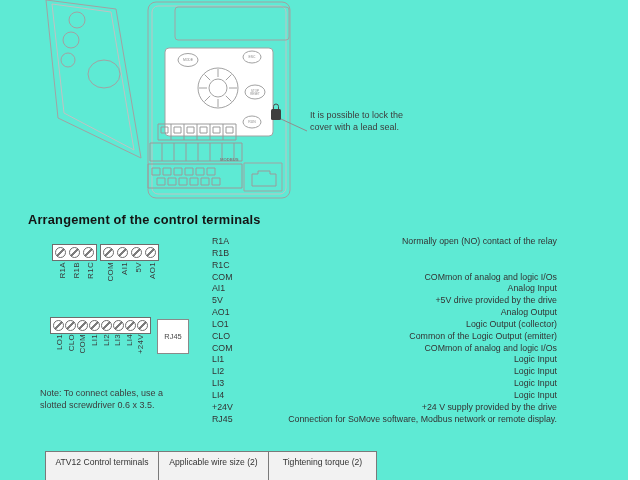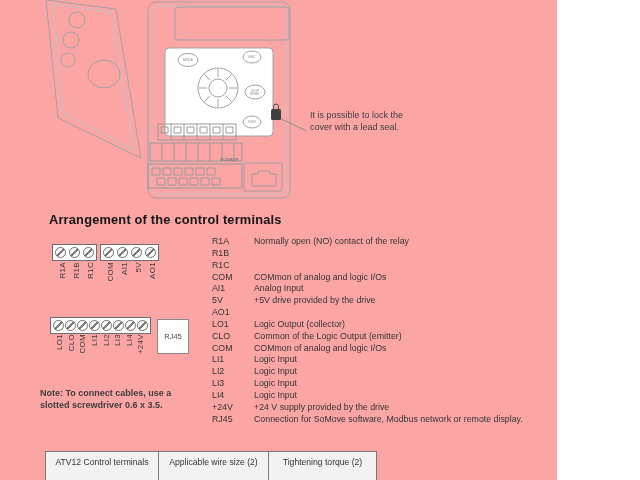--- a/index.html
+++ b/index.html
@@ -1,47 +1,47 @@
 <!DOCTYPE html>
 <html><head>
 <meta charset="utf-8">
 <style>
   html,body{margin:0;padding:0;}
   body{font-family:"Liberation Sans", sans-serif; background:#ffffff;}
-  .page{position:relative;width:557px;height:480px;background:#fca5a5;overflow:hidden;}
+  .page{position:relative;width:628px;height:480px;background:#5eead4;overflow:hidden;}
 
   
   .illu{position:absolute;left:30px;top:0;}
 
   
   .annotation{position:absolute;left:310px;top:110px;width:130px;font-size:9px;line-height:11.5px;color:#3d3d3d;}
 
   
-  .heading{position:absolute;left:49px;top:212px;font-size:12.8px;font-weight:bold;color:#141414;letter-spacing:0.2px;}
+  .heading{position:absolute;left:28px;top:212px;font-size:12.8px;font-weight:bold;color:#141414;letter-spacing:0.2px;}
 
   
   .strip{position:absolute;display:flex;gap:3px;padding:2px;border:1px solid #6d6d6d;background:#fff;}
   .strip.tight{gap:1px;}
   .screw{width:9px;height:9px;border:1px solid #6d6d6d;border-radius:50%;
          background:linear-gradient(135deg, transparent 43%, #7c7c7c 43%, #7c7c7c 57%, transparent 57%);}
   .vlabels{position:absolute;display:flex;padding-left:2px;}
   .vslot{width:14px;height:32px;display:flex;align-items:flex-start;justify-content:center;}
   .vslot.narrow{width:11.6px;}
   .vlabel{writing-mode:vertical-rl;transform:rotate(180deg);font-size:8px;color:#3a3a3a;white-space:nowrap;letter-spacing:0.3px;}
   .rj45box{position:absolute;left:157px;top:319px;width:30px;height:33px;border:1px solid #8a8a8a;background:#fff;
            display:flex;align-items:center;justify-content:center;font-size:7.5px;color:#4a4a4a;}
 
   
   .desc-list{position:absolute;left:212px;top:236px;width:345px;}
   .desc-row{display:flex;height:11.85px;font-size:8.8px;color:#333;}
   .desc-term{width:42px;flex:none;}
-  .desc-text{flex:1;white-space:nowrap;}
-
-  
-  .note{position:absolute;left:40px;top:388px;width:170px;font-size:9px;line-height:11.6px;color:#3d3d3d;font-weight:bold;}
+  .desc-text{flex:1;white-space:nowrap;text-align:right;}
+
+  
+  .note{position:absolute;left:40px;top:388px;width:170px;font-size:9px;line-height:11.6px;color:#3d3d3d;}
 
   
   .tbl{position:absolute;left:45px;top:451px;width:330px;display:flex;border:1px solid #7a7a7a;background:#f2f2f2;}
   .tbl-cell{height:40px;text-align:center;font-size:8.6px;color:#333;box-sizing:border-box;}
   .tbl-cell + .tbl-cell{border-left:1px solid #7a7a7a;}
   .c1{width:112px;} .c2{width:110px;} .c3{width:108px;}
   .tl1{margin-top:6px;line-height:9.5px;text-align:center;}
   .tl2{margin-top:16px;line-height:9.5px;}
 
   svg text{font-family:"Liberation Sans", sans-serif;}
@@ -247,20 +247,21 @@
     <div class="desc-row">
         <span class="desc-term">AI1</span>
         <span class="desc-text">Analog Input</span>
       </div>
     <div class="desc-row">
         <span class="desc-term">5V</span>
         <span class="desc-text">+5V drive provided by the drive</span>
       </div>
     <div class="desc-row">
         <span class="desc-term">AO1</span>
+        <span class="desc-text">Analog Output</span>
       </div>
     <div class="desc-row">
         <span class="desc-term">LO1</span>
         <span class="desc-text">Logic Output (collector)</span>
       </div>
     <div class="desc-row">
         <span class="desc-term">CLO</span>
         <span class="desc-text">Common of the Logic Output (emitter)</span>
       </div>
     <div class="desc-row">

